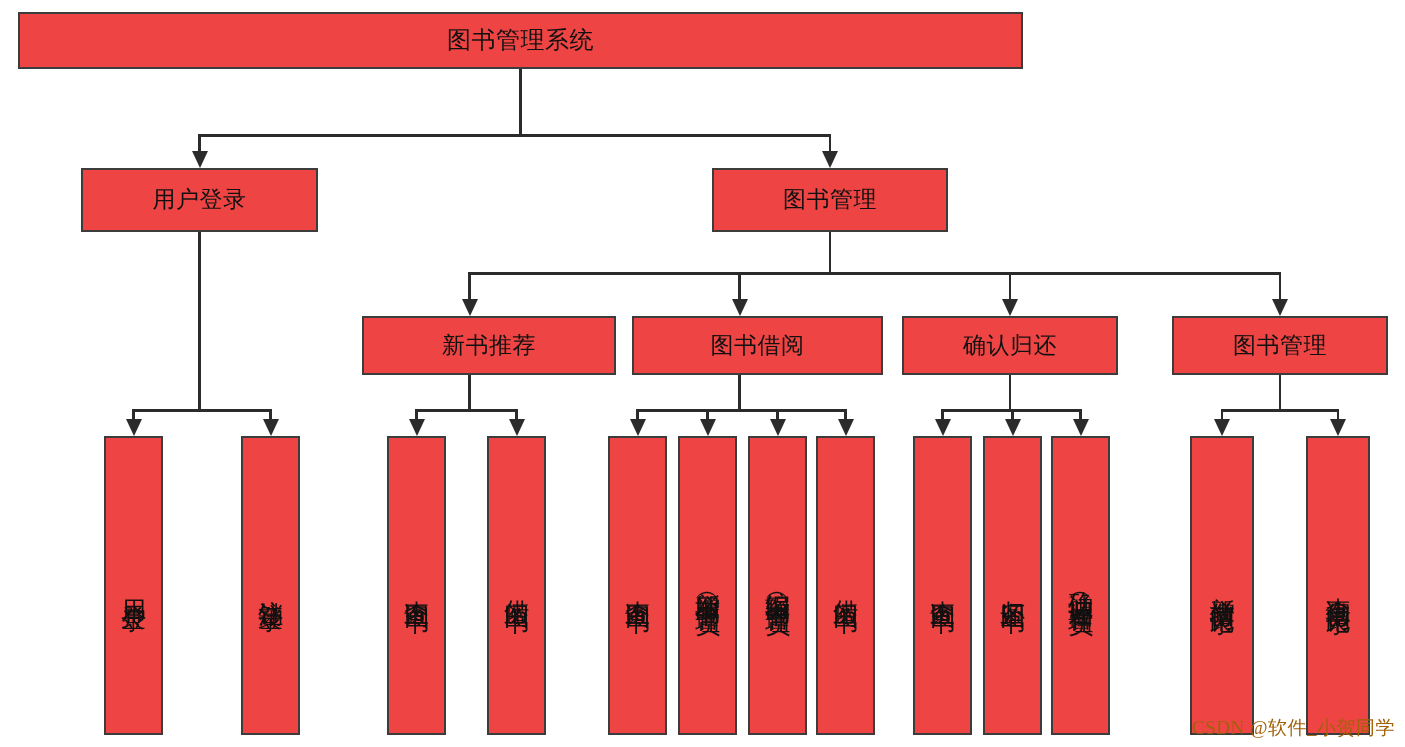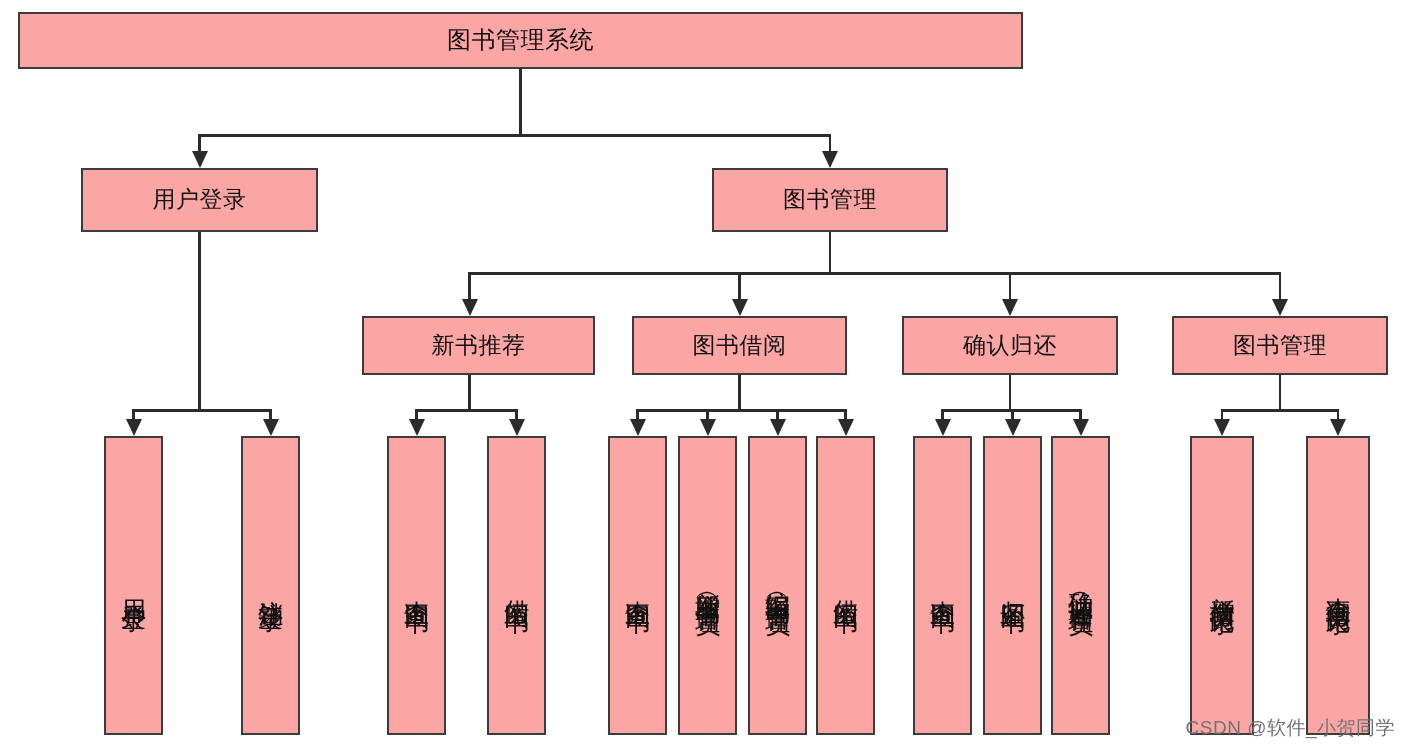--- a/index.html
+++ b/index.html
@@ -15,21 +15,21 @@
     position: relative;
     width: 1405px;
     height: 747px;
     background: #ffffff;
     overflow: hidden;
   }
   .node {
     position: absolute;
     box-sizing: border-box;
     border: 2.5px solid #3c3c3c;
-    background: #fca5a5;
+    background: #ef4444;
     display: flex;
     align-items: center;
     justify-content: center;
     color: #111111;
   }
   .node .label {
     display: block;
     text-align: center;
     line-height: 1.18;
     letter-spacing: 0.5px;
@@ -66,23 +66,24 @@
     height: 0;
     border-left: 8px solid transparent;
     border-right: 8px solid transparent;
     border-top: 17px solid #2b2b2b;
   }
   #watermark {
     position: absolute;
     right: 10px;
     bottom: 6px;
     font-size: 19px;
-    color: #737373;
+    color: #a16207;
     white-space: nowrap;
     letter-spacing: 0.5px;
+    font-family: Liberation Serif, serif;
   }
 </style>
 </head>
 <body>
 
 <div id="canvas">
 
   <div id="edges">
       <div class="edge v" style="left: 519.25px; top: 69px; height: 65px;"></div>
       <div class="edge h" style="left: 198.25px; top: 134px; width: 633px;"></div>
@@ -141,24 +142,24 @@
   <div id="nodes">
       <div class="node h root" style="left: 18px; top: 12px; width: 1005px; height: 57px;">
         <span class="label">图书管理系统</span>
       </div>
       <div class="node h" style="left: 81px; top: 168px; width: 237px; height: 64px;">
         <span class="label">用户登录</span>
       </div>
       <div class="node h" style="left: 712px; top: 168px; width: 236px; height: 64px;">
         <span class="label">图书管理</span>
       </div>
-      <div class="node h" style="left: 362px; top: 316px; width: 233px; height: 59px; align-items: center;">
+      <div class="node h" style="left: 362px; top: 316px; width: 254px; height: 59px; align-items: center;">
         <span class="label">新书推荐</span>
       </div>
-      <div class="node h" style="left: 632px; top: 316px; width: 215px; height: 59px;">
+      <div class="node h" style="left: 632px; top: 316px; width: 251px; height: 59px;">
         <span class="label">图书借阅</span>
       </div>
       <div class="node h" style="left: 902px; top: 316px; width: 216px; height: 59px;">
         <span class="label">确认归还</span>
       </div>
       <div class="node h" style="left: 1172px; top: 316px; width: 216px; height: 59px;">
         <span class="label">图书管理</span>
       </div>
       <div class="node v" style="left: 104px; top: 436px; width: 59px; height: 299px;">
         <span class="label">用户登录</span>

